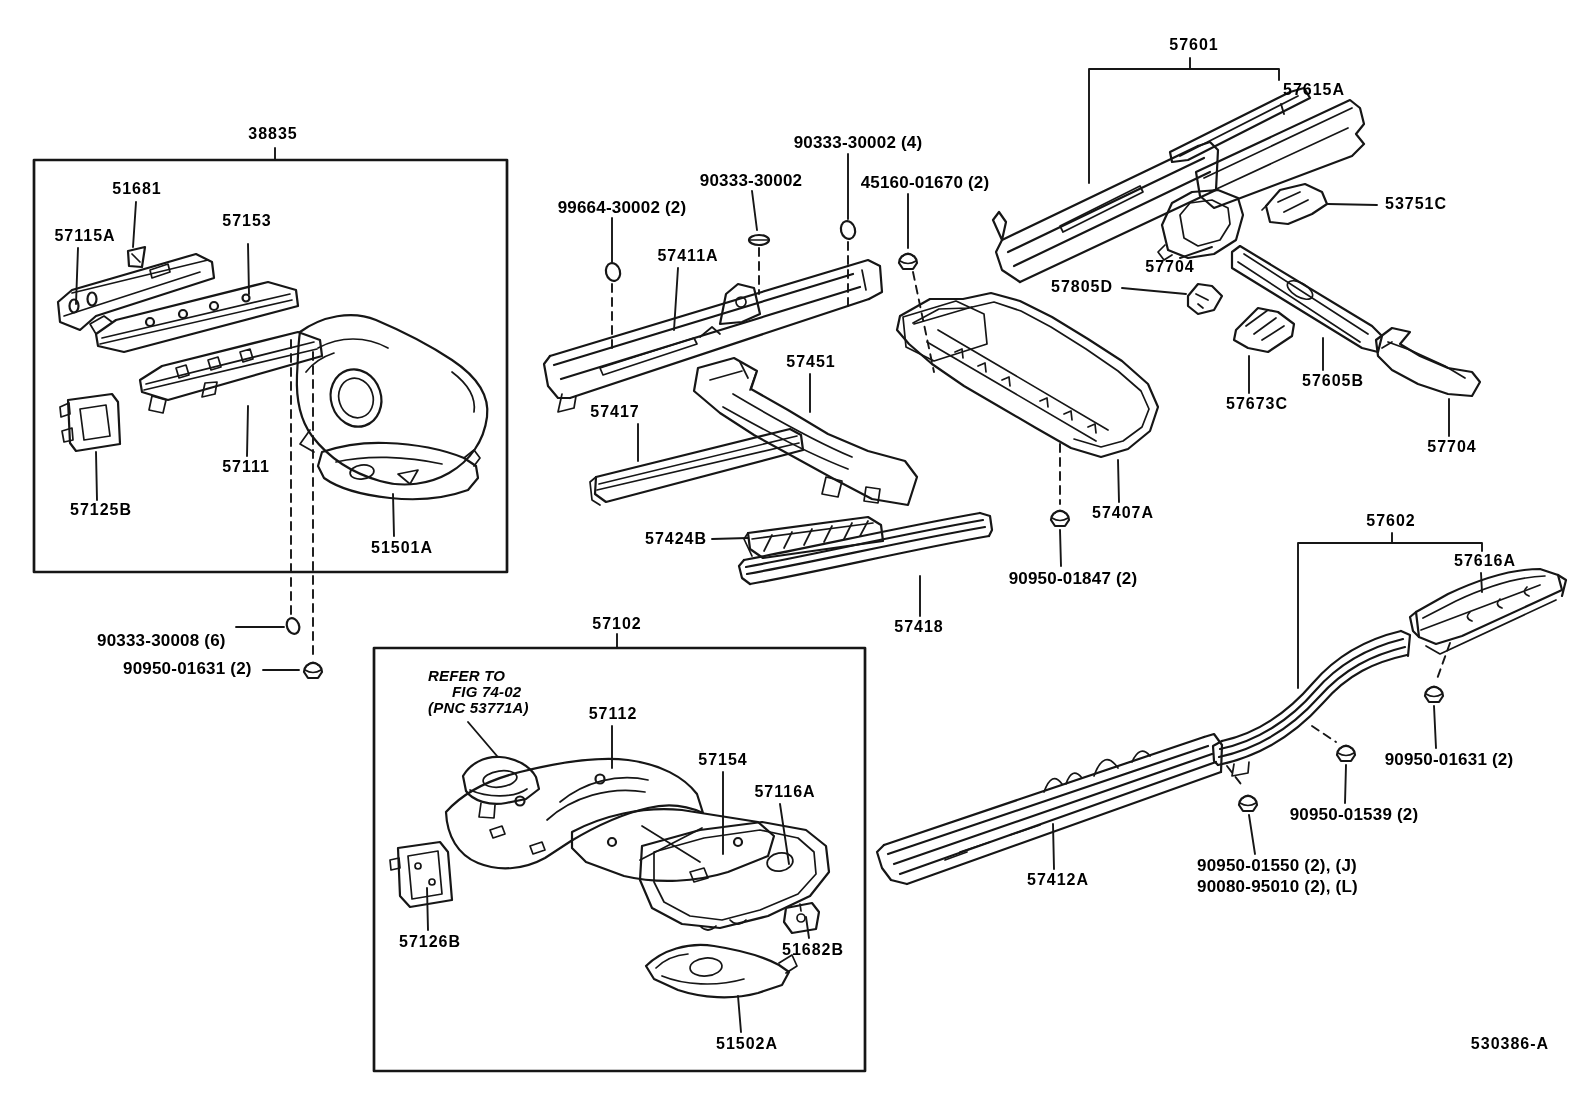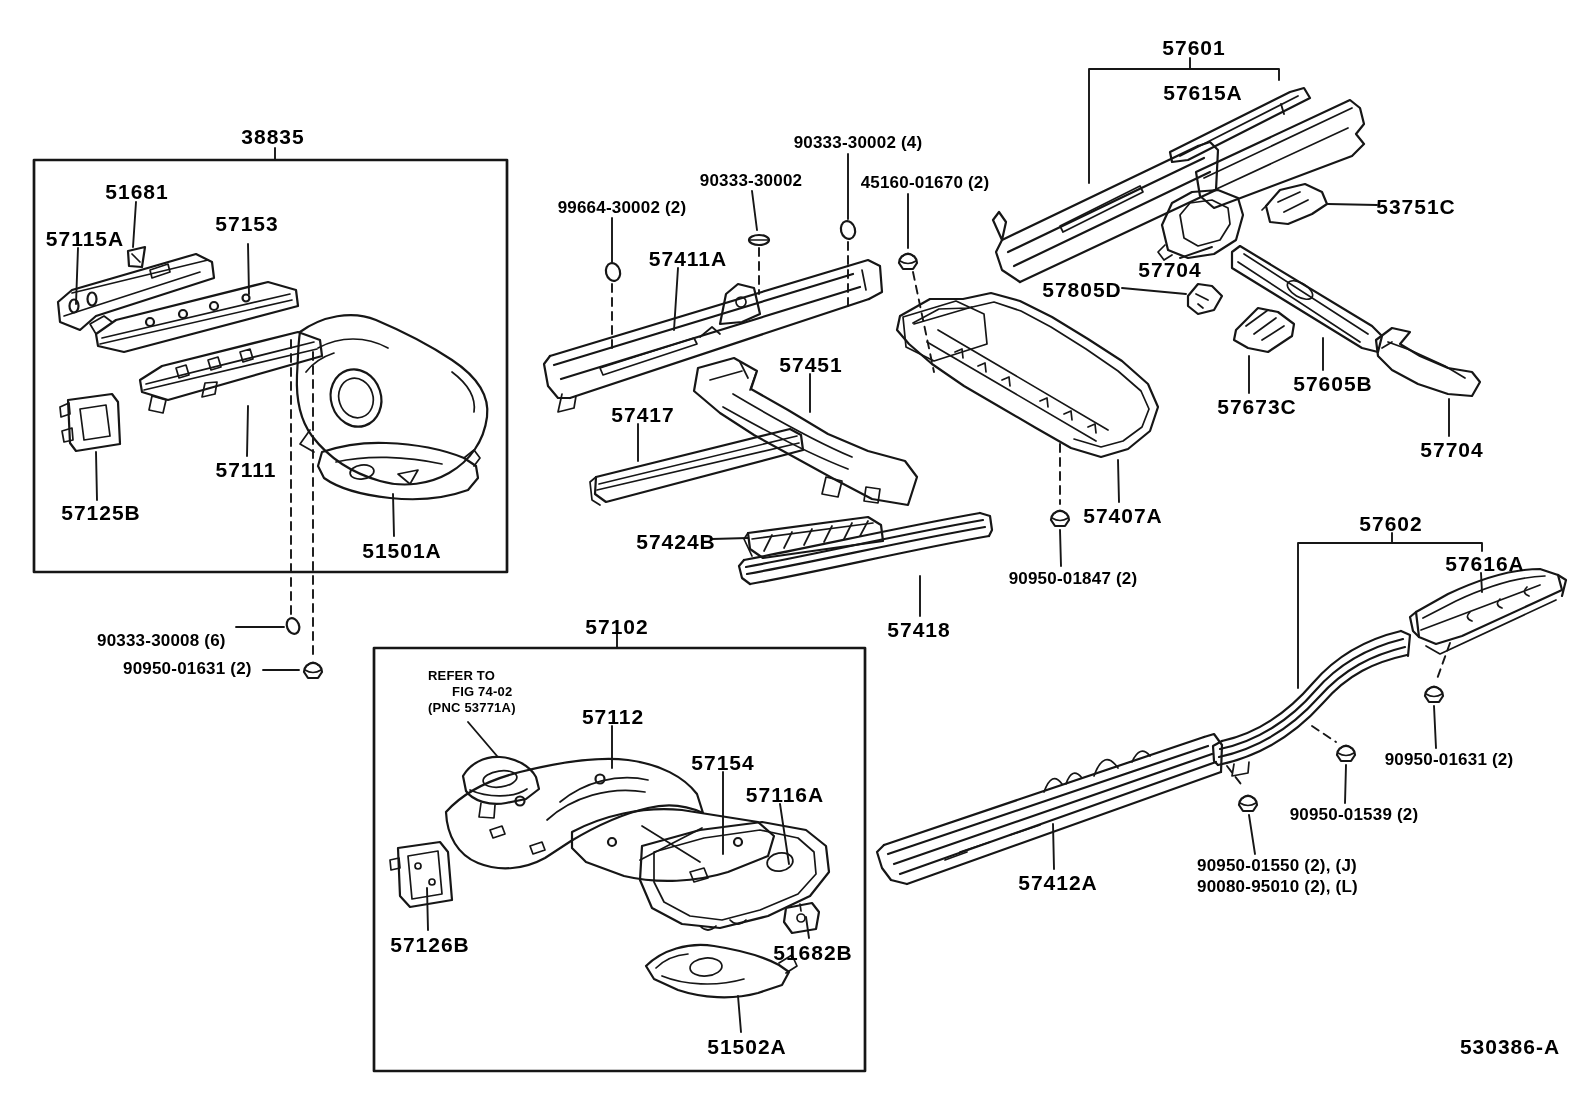--- a/index.html
+++ b/index.html
@@ -5,25 +5,25 @@
   html,body{margin:0;padding:0;background:#ffffff;}
   #stage{position:relative;width:1592px;height:1099px;background:#ffffff;overflow:hidden;
          font-family:"Liberation Sans",sans-serif;color:#000;}
   #stage svg{position:absolute;left:0;top:0;}
   svg .ln, svg path, svg rect, svg ellipse, svg circle, svg line, svg polyline{
       fill:none;stroke:#161616;stroke-width:2.2;stroke-linecap:round;stroke-linejoin:round;}
   svg .thin{stroke-width:1.7;}
   svg .ldr{stroke-width:1.9;}
   svg .dash{stroke-width:1.9;stroke-dasharray:8 6;}
   svg .box{stroke-width:2.7;}
-  .lbl{position:absolute;font-weight:700;font-size:21px;letter-spacing:1px;white-space:nowrap;
+  .lbl{position:absolute;font-weight:700;font-size:16px;letter-spacing:1px;white-space:nowrap;
        transform:translateX(-50%);line-height:1.05;}
   .sm{font-size:17px;letter-spacing:0.2px;text-align:center;}
   .la{transform:none;}
-  .note{font-size:13px;letter-spacing:0.2px;line-height:16px;font-weight:700;}
+  .note{font-size:15px;letter-spacing:0.2px;line-height:16px;font-weight:700;font-style:italic;}
 </style>
 </head>
 <body>
 
 <div id="stage">
 
 <svg width="1592" height="1099" viewBox="0 0 1592 1099">
   <defs>
     <g id="clipGlyph">
       <path d="M-9,3 A9,9 0 1 1 9,3 L5,9 L-5,9 Z"></path>
@@ -361,26 +361,26 @@
   <div class="lbl" style="left:430px;top:934px">57126B</div>
   <div class="lbl" style="left:813px;top:942px">51682B</div>
   <div class="lbl" style="left:747px;top:1036px">51502A</div>
 
   <div class="lbl sm" style="left:622px;top:199px">99664-30002 (2)</div>
   <div class="lbl sm" style="left:751px;top:172px">90333-30002</div>
   <div class="lbl sm" style="left:858px;top:134px">90333-30002 (4)</div>
   <div class="lbl sm" style="left:925px;top:174px">45160-01670 (2)</div>
   <div class="lbl" style="left:688px;top:248px">57411A</div>
   <div class="lbl" style="left:811px;top:354px">57451</div>
-  <div class="lbl" style="left:643px;top:404px">57417</div>
+  <div class="lbl" style="left:615px;top:404px">57417</div>
   <div class="lbl" style="left:676px;top:531px">57424B</div>
   <div class="lbl" style="left:919px;top:619px">57418</div>
 
   <div class="lbl" style="left:1194px;top:37px">57601</div>
-  <div class="lbl" style="left:1203px;top:82px">57615A</div>
+  <div class="lbl" style="left:1314px;top:82px">57615A</div>
   <div class="lbl" style="left:1416px;top:196px">53751C</div>
   <div class="lbl" style="left:1170px;top:259px">57704</div>
   <div class="lbl" style="left:1082px;top:279px">57805D</div>
   <div class="lbl" style="left:1257px;top:396px">57673C</div>
   <div class="lbl" style="left:1333px;top:373px">57605B</div>
   <div class="lbl" style="left:1452px;top:439px">57704</div>
   <div class="lbl" style="left:1123px;top:505px">57407A</div>
   <div class="lbl sm" style="left:1073px;top:570px">90950-01847 (2)</div>
 
   <div class="lbl" style="left:1391px;top:513px">57602</div>

